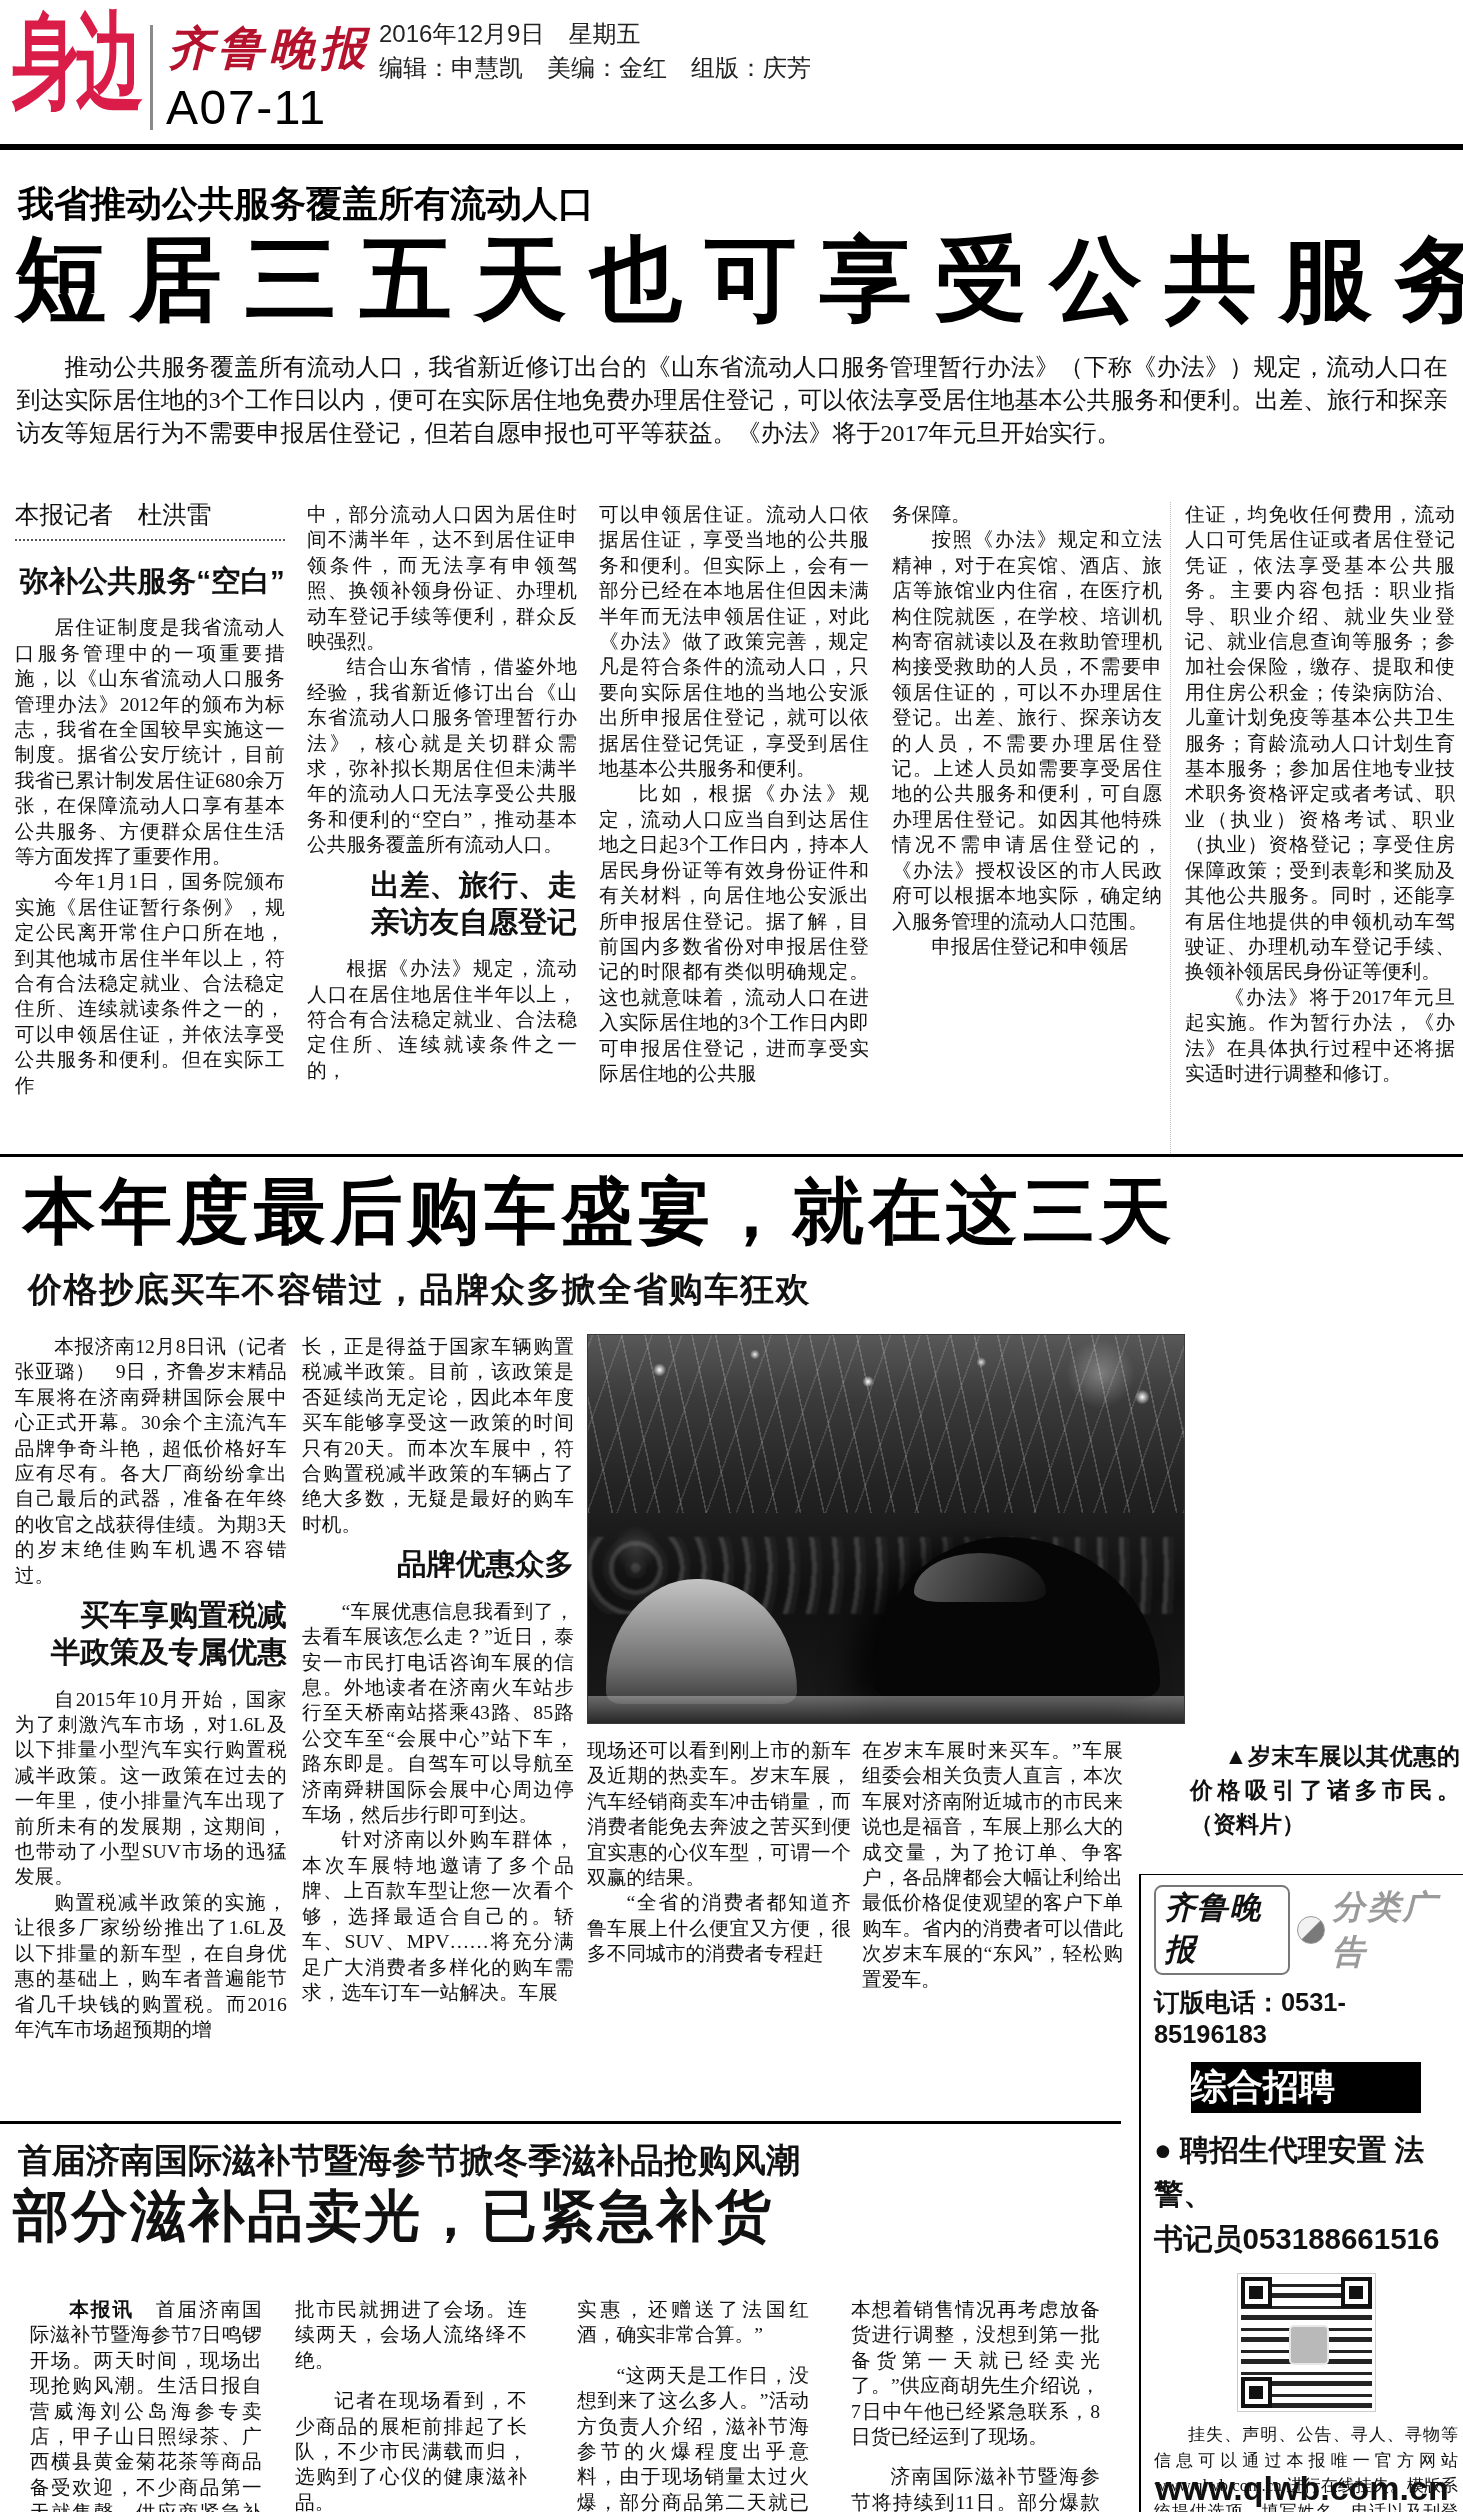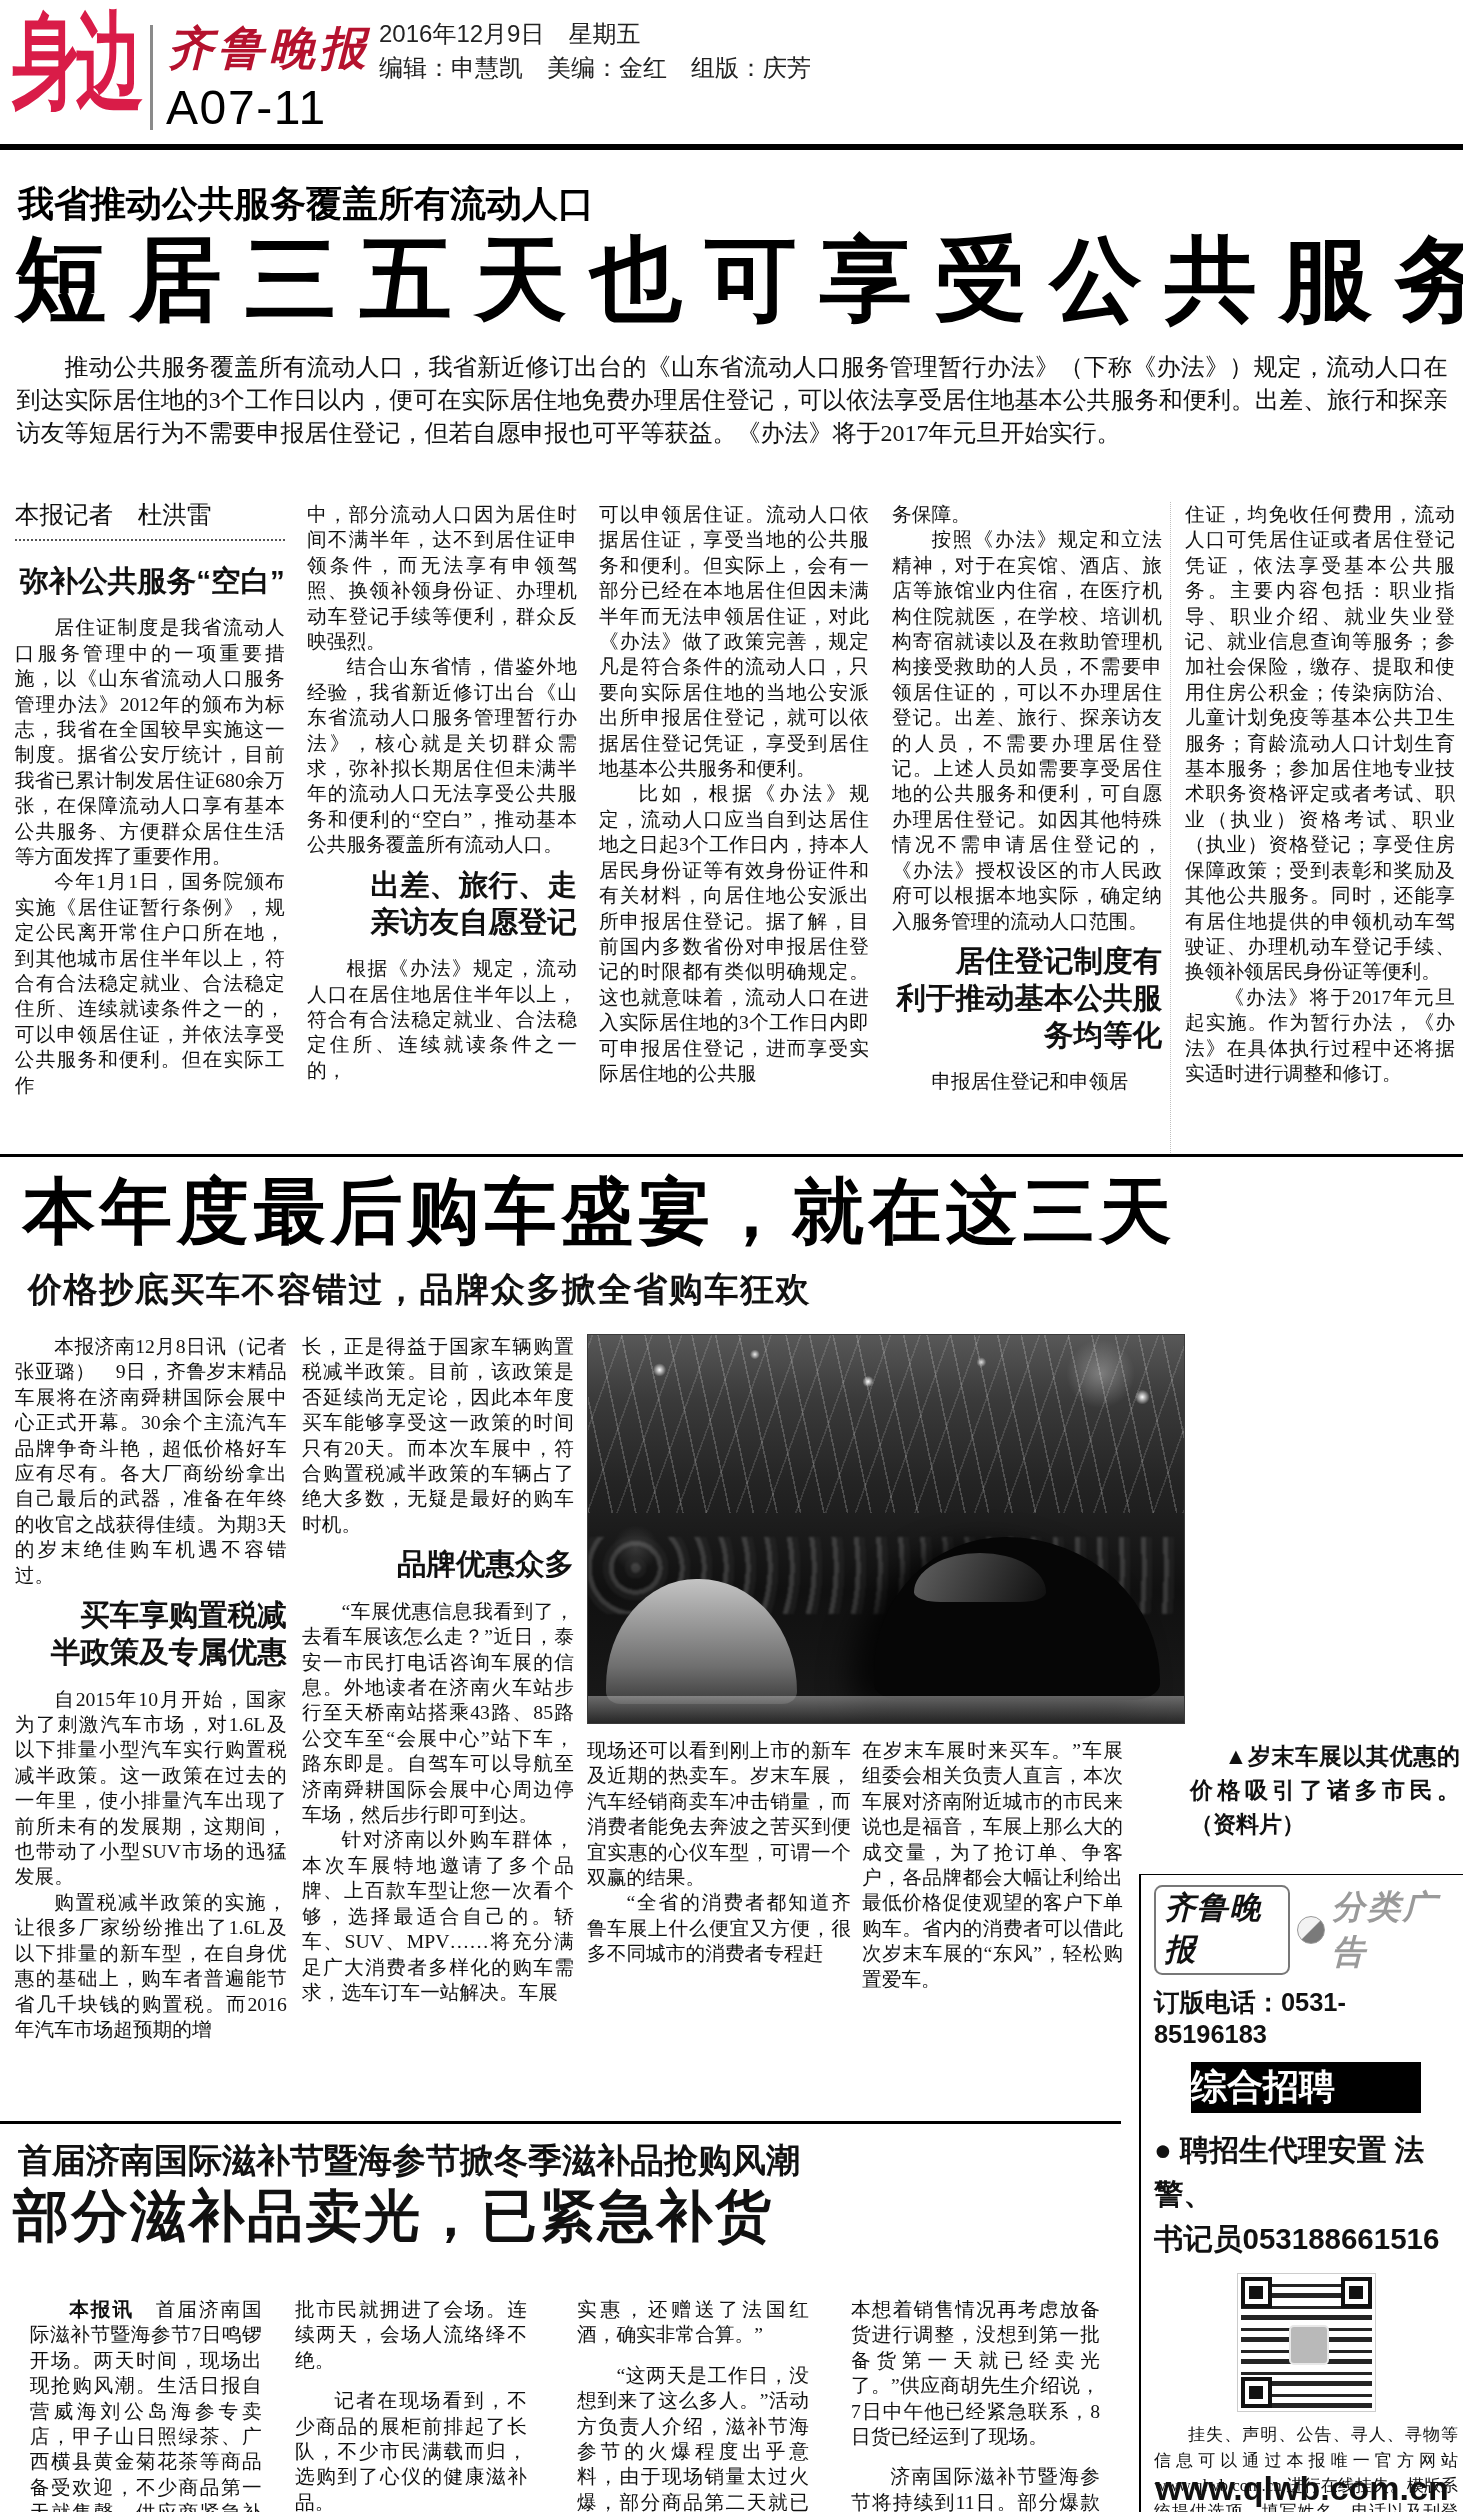--- a/index.html
+++ b/index.html
@@ -154,21 +154,20 @@
     <div class="subhead ind">出差、旅行、走亲访友自愿登记</div>
     <p>根据《办法》规定，流动人口在居住地居住半年以上，符合有合法稳定就业、合法稳定住所、连续就读条件之一的，</p>
   </div>
   <div class="abs col c3">
     <p class="noind">可以申领居住证。流动人口依据居住证，享受当地的公共服务和便利。但实际上，会有一部分已经在本地居住但因未满半年而无法申领居住证，对此《办法》做了政策完善，规定凡是符合条件的流动人口，只要向实际居住地的当地公安派出所申报居住登记，就可以依据居住登记凭证，享受到居住地基本公共服务和便利。</p>
     <p>比如，根据《办法》规定，流动人口应当自到达居住地之日起3个工作日内，持本人居民身份证等有效身份证件和有关材料，向居住地公安派出所申报居住登记。据了解，目前国内多数省份对申报居住登记的时限都有类似明确规定。这也就意味着，流动人口在进入实际居住地的3个工作日内即可申报居住登记，进而享受实际居住地的公共服</p>
   </div>
   <div class="abs col c4">
     <p class="noind">务保障。</p>
     <p>按照《办法》规定和立法精神，对于在宾馆、酒店、旅店等旅馆业内住宿，在医疗机构住院就医，在学校、培训机构寄宿就读以及在救助管理机构接受救助的人员，不需要申领居住证的，可以不办理居住登记。出差、旅行、探亲访友的人员，不需要办理居住登记。上述人员如需要享受居住地的公共服务和便利，可自愿办理居住登记。如因其他特殊情况不需申请居住登记的，《办法》授权设区的市人民政府可以根据本地实际，确定纳入服务管理的流动人口范围。</p>
-    <div class="subhead ind">居住登记制度有利于推动基本公共服务均等化</div>
     <p>申报居住登记和申领居</p>
   </div>
   <div class="abs col c5">
     <p class="noind">住证，均免收任何费用，流动人口可凭居住证或者居住登记凭证，依法享受基本公共服务。主要内容包括：职业指导、职业介绍、就业失业登记、就业信息查询等服务；参加社会保险，缴存、提取和使用住房公积金；传染病防治、儿童计划免疫等基本公共卫生服务；育龄流动人口计划生育基本服务；参加居住地专业技术职务资格评定或者考试、职业（执业）资格考试、职业（执业）资格登记；享受住房保障政策；受到表彰和奖励及其他公共服务。同时，还能享有居住地提供的申领机动车驾驶证、办理机动车登记手续、换领补领居民身份证等便利。</p>
     <p>《办法》将于2017年元旦起实施。作为暂行办法，《办法》在具体执行过程中还将据实适时进行调整和修订。</p>
   </div>
   <div class="abs gutter-dots"></div>
 
   <div class="abs rule2"></div>
   <div class="abs a2-headline sans">本年度最后购车盛宴，就在这三天</div>

